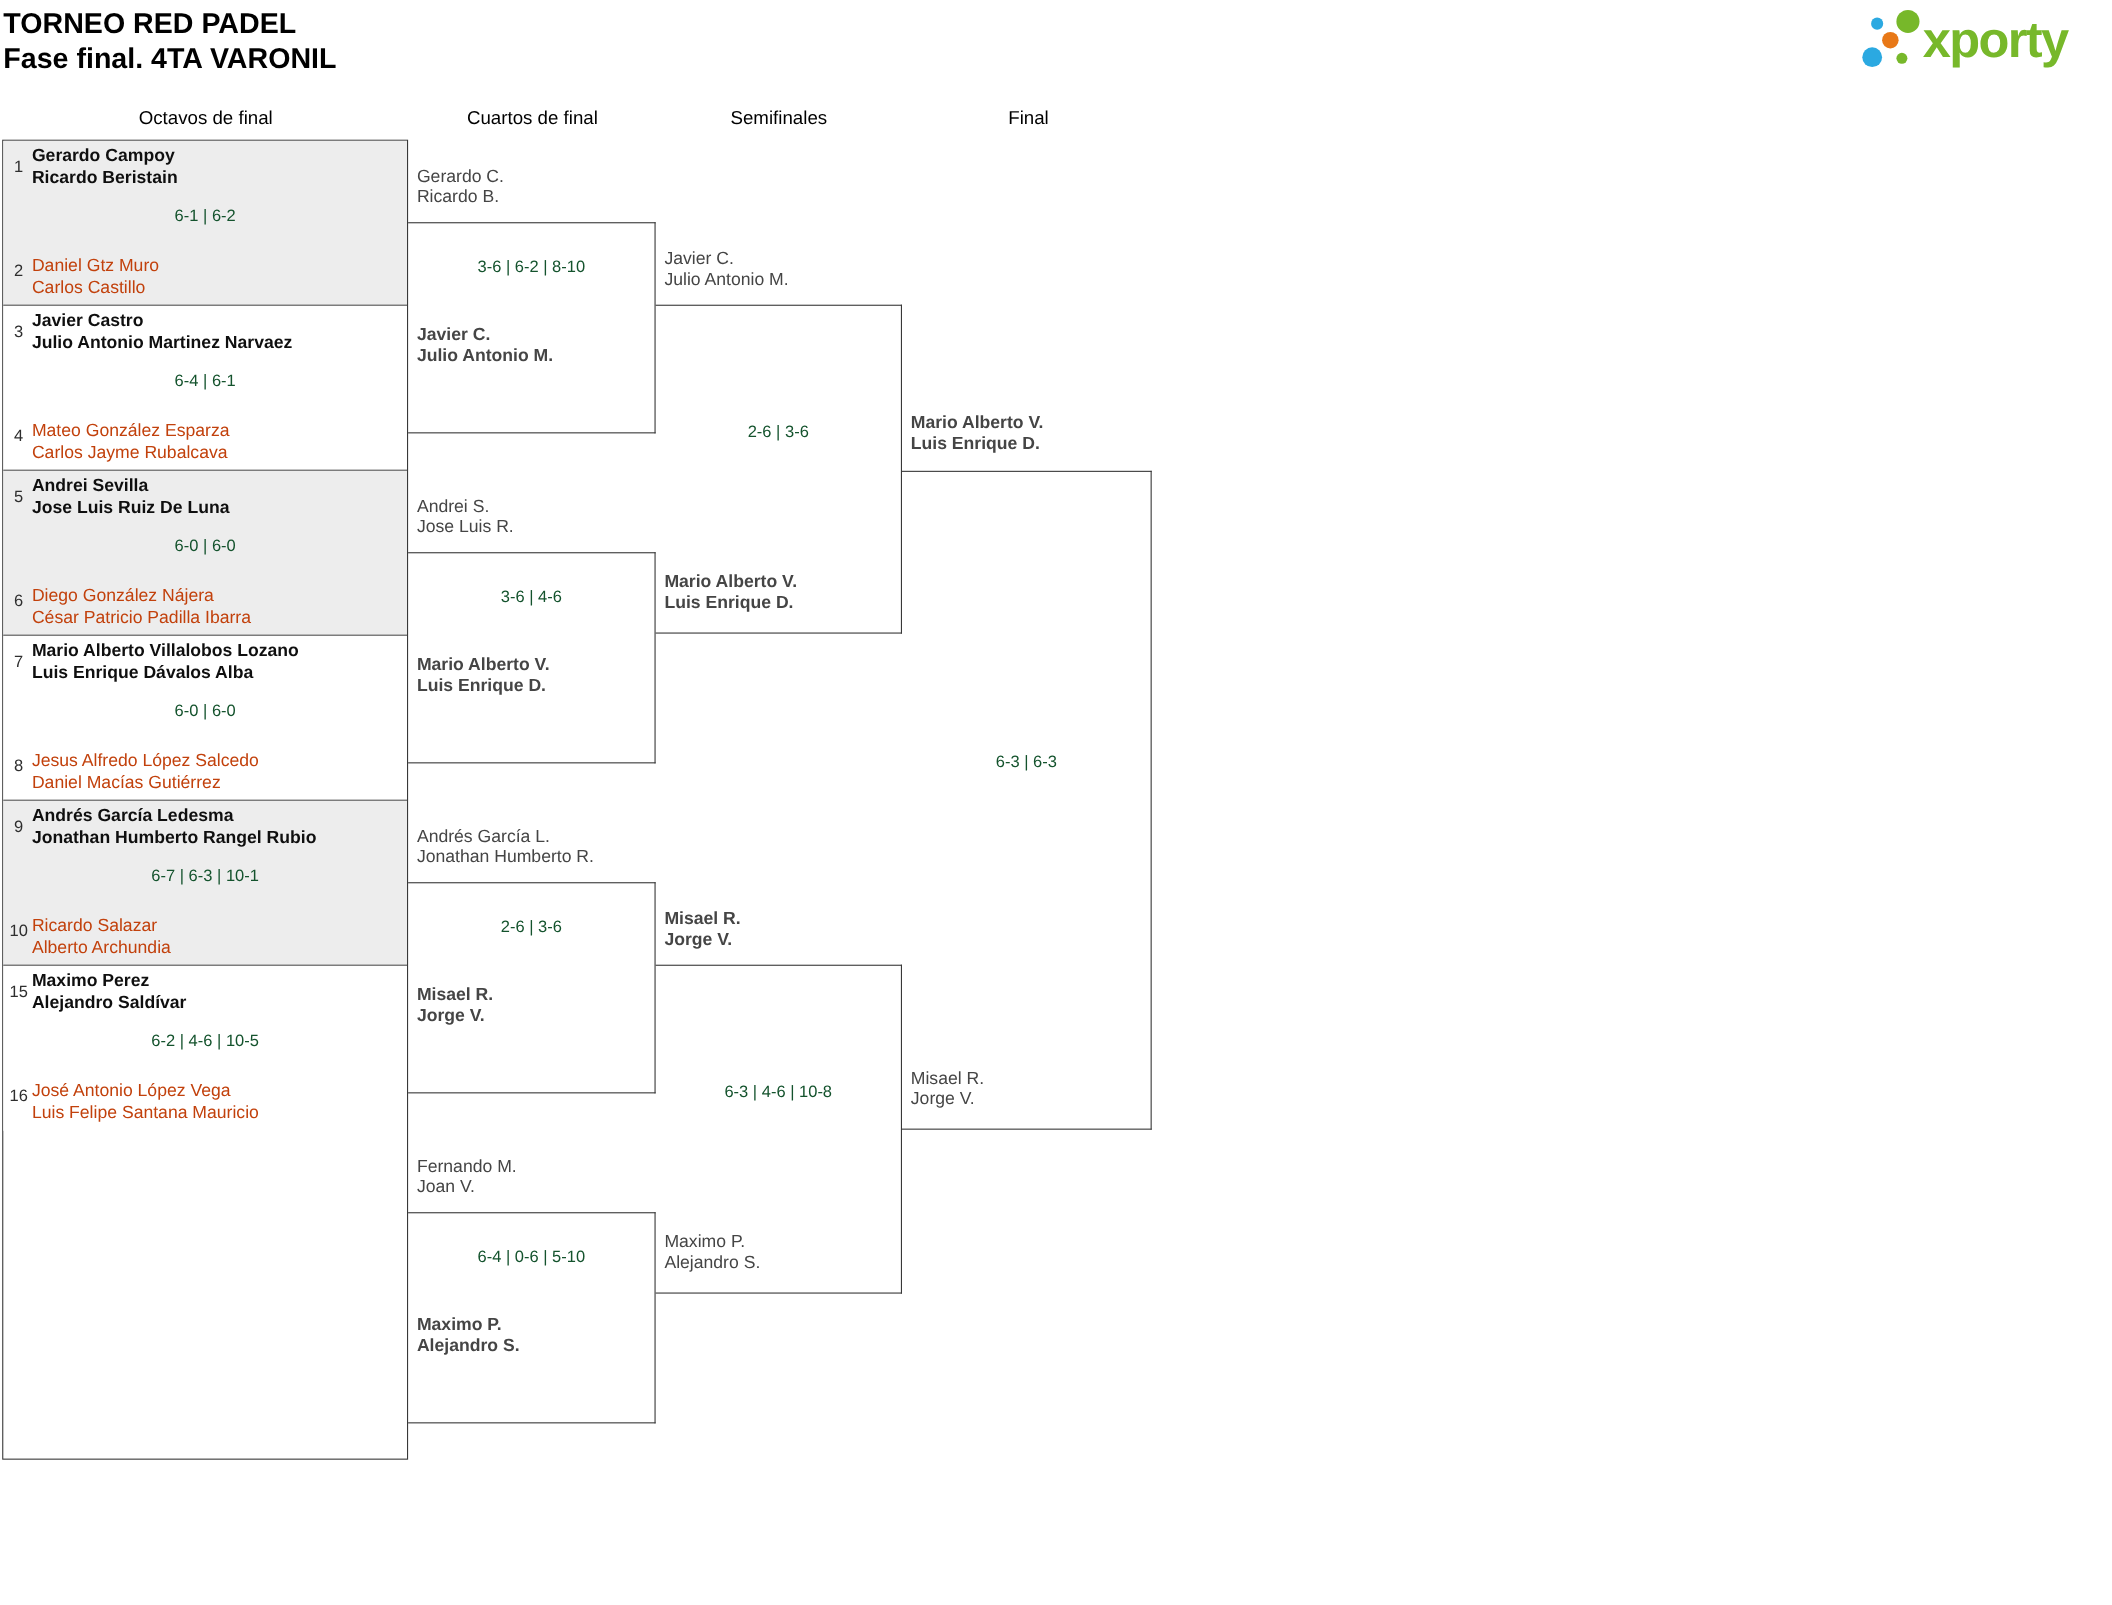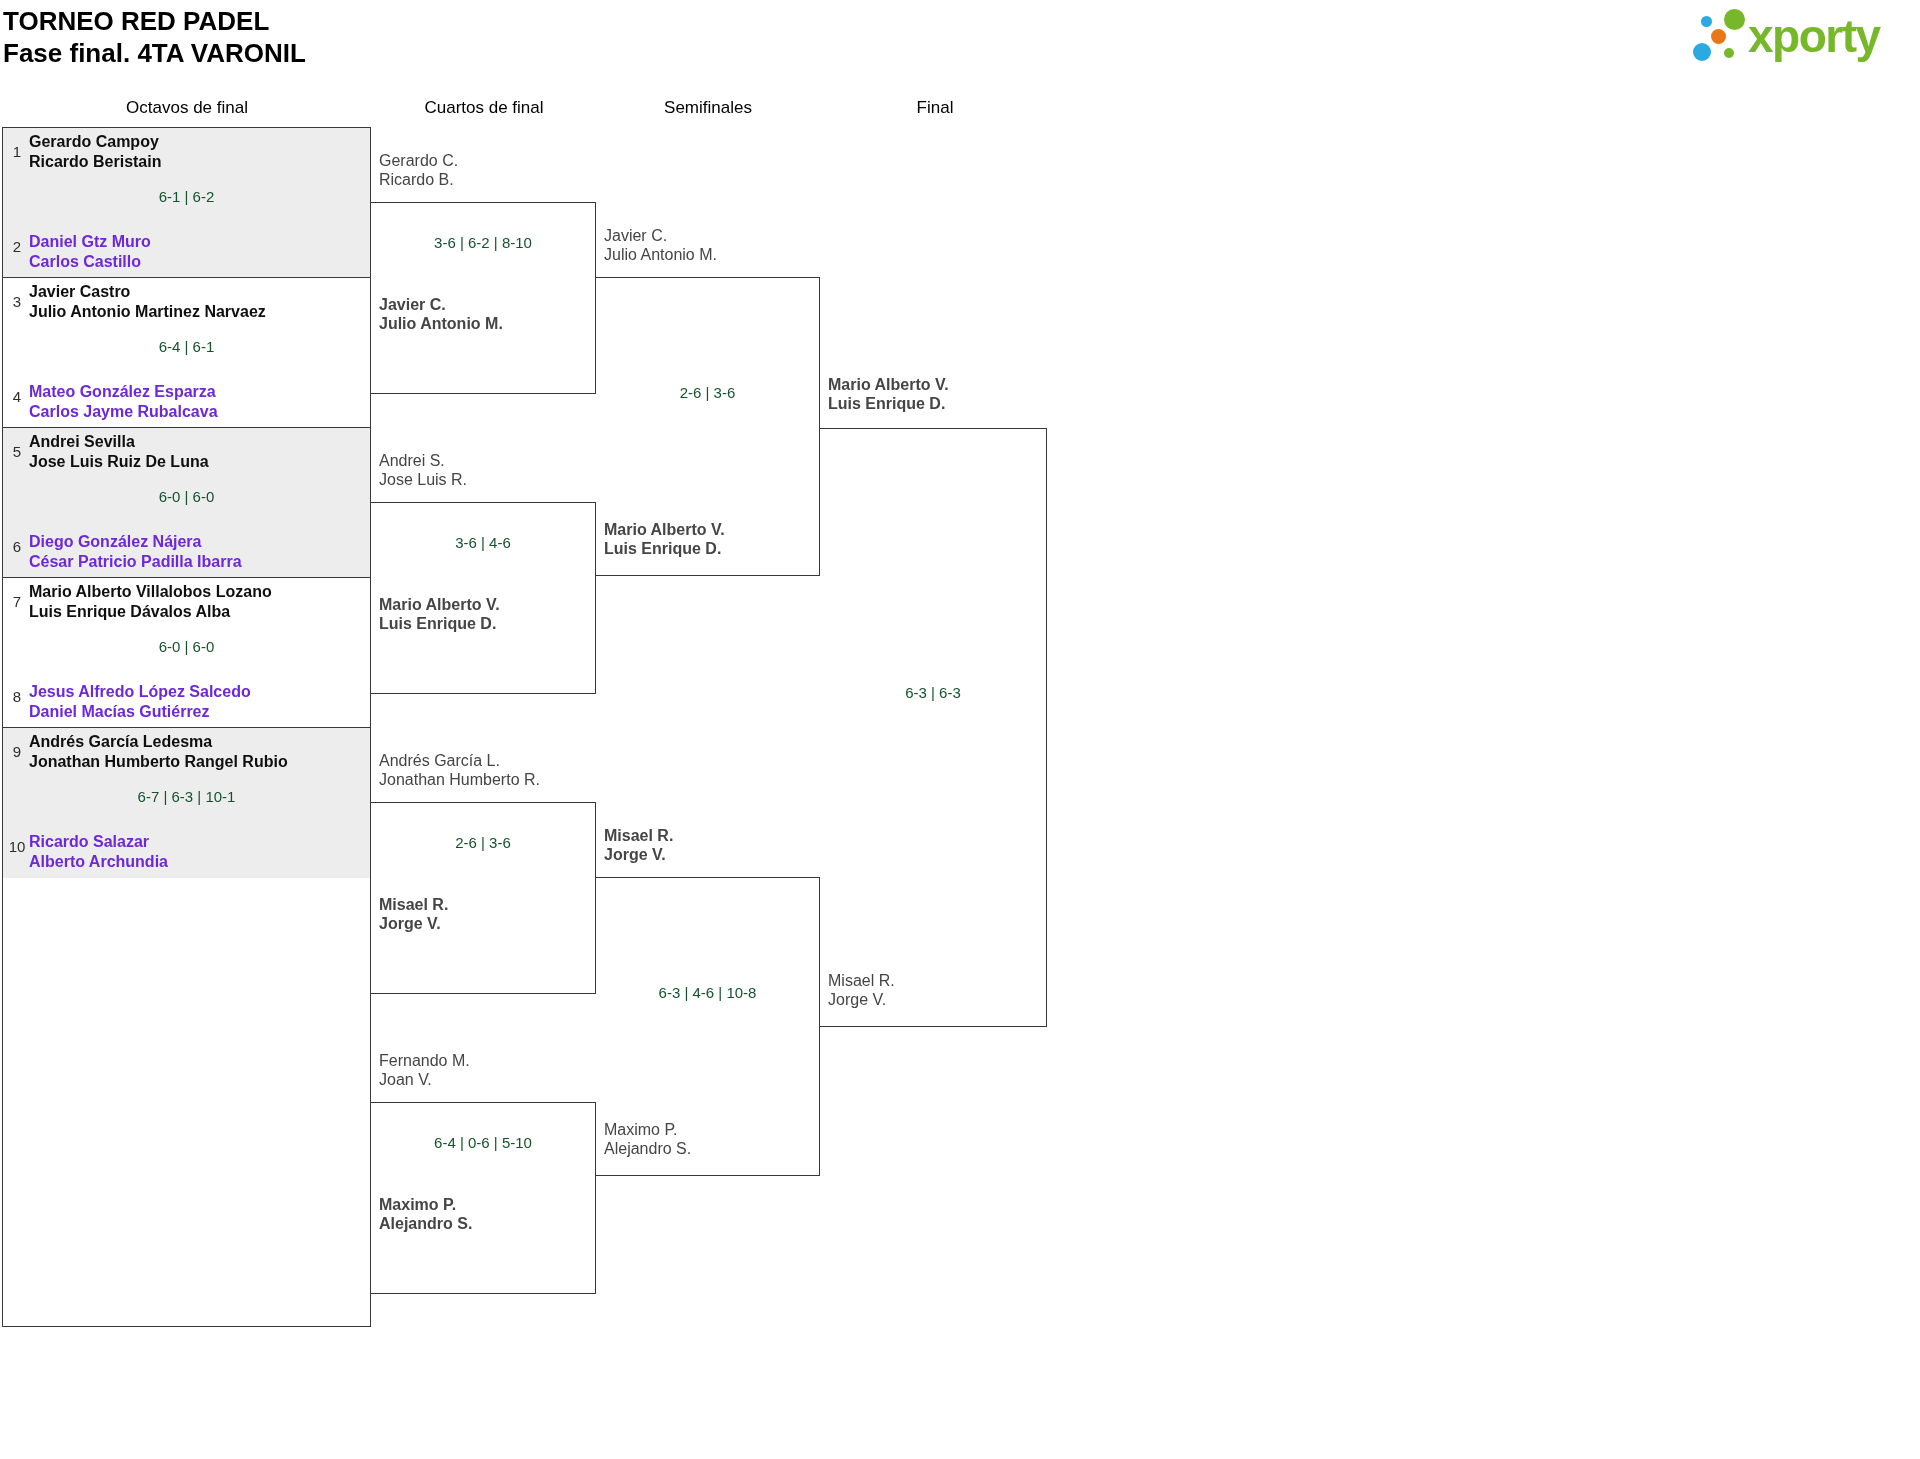--- a/index.html
+++ b/index.html
@@ -12,21 +12,21 @@
   .col-header { position:absolute; top:98px; transform:translateX(-50%); font-size:17px; font-weight:400; color:#000; white-space:nowrap; }
 
   
   .r16-col { position:absolute; left:2px; top:127px; width:369px; height:1200px; border:1px solid #383838; box-sizing:border-box; }
   .r16-row { position:relative; height:150px; box-sizing:border-box; border-bottom:1px solid #383838; background:#ffffff; }
   .r16-row:last-child { border-bottom:none; }
   .r16-row.shaded { background:#ededed; }
   .seed { position:absolute; left:4px; width:20px; text-align:center; font-size:15px; color:#2e2e2e; }
   .seed.st { top:15px; }
   .seed.sb { top:110px; }
-  .team { position:absolute; left:26px; font-size:16px; line-height:19.5px; color:#6d28d9; white-space:nowrap;font-weight:bold; }
+  .team { position:absolute; left:26px; font-size:16px; line-height:19.5px; color:#c2410c; white-space:nowrap; }
   .team.tt { top:4px; }
   .team.tb { top:104px; }
   .score-line { position:absolute; left:0; right:0; text-align:center; font-size:15px; color:#14532d; white-space:nowrap; }
   .r16-row .score-line { top:60px; }
   .bold { font-weight:700; color:#0f0f0f; }
 
   
   .bbox { position:absolute; box-sizing:border-box; border:1px solid #383838; border-left:none; }
   .qf  { left:371px; width:225px; height:192px; }
   .sf  { left:596px; width:224px; height:299px; }
@@ -134,20 +134,33 @@
     <div class="score-line">6-7 | 6-3 | 10-1</div>
     <span class="seed sb">10</span>
     <div class="team tb">
       <div>Ricardo Salazar</div>
       <div>Alberto Archundia</div>
     </div>
   </div>
 
 
 
+  <div class="r16-row">
+    <span class="seed st">15</span>
+    <div class="team tt bold">
+      <div>Maximo Perez</div>
+      <div>Alejandro Saldívar</div>
+    </div>
+    <div class="score-line">6-2 | 4-6 | 10-5</div>
+    <span class="seed sb">16</span>
+    <div class="team tb">
+      <div>José Antonio López Vega</div>
+      <div>Luis Felipe Santana Mauricio</div>
+    </div>
+  </div>
 
 </div>
 
 <div class="bbox qf" style="top:202px">
   <div class="plabel above">
     <div>Gerardo C.</div>
     <div>Ricardo B.</div>
   </div>
   <div class="score-line">3-6 | 6-2 | 8-10</div>
   <div class="plabel inner bold">

